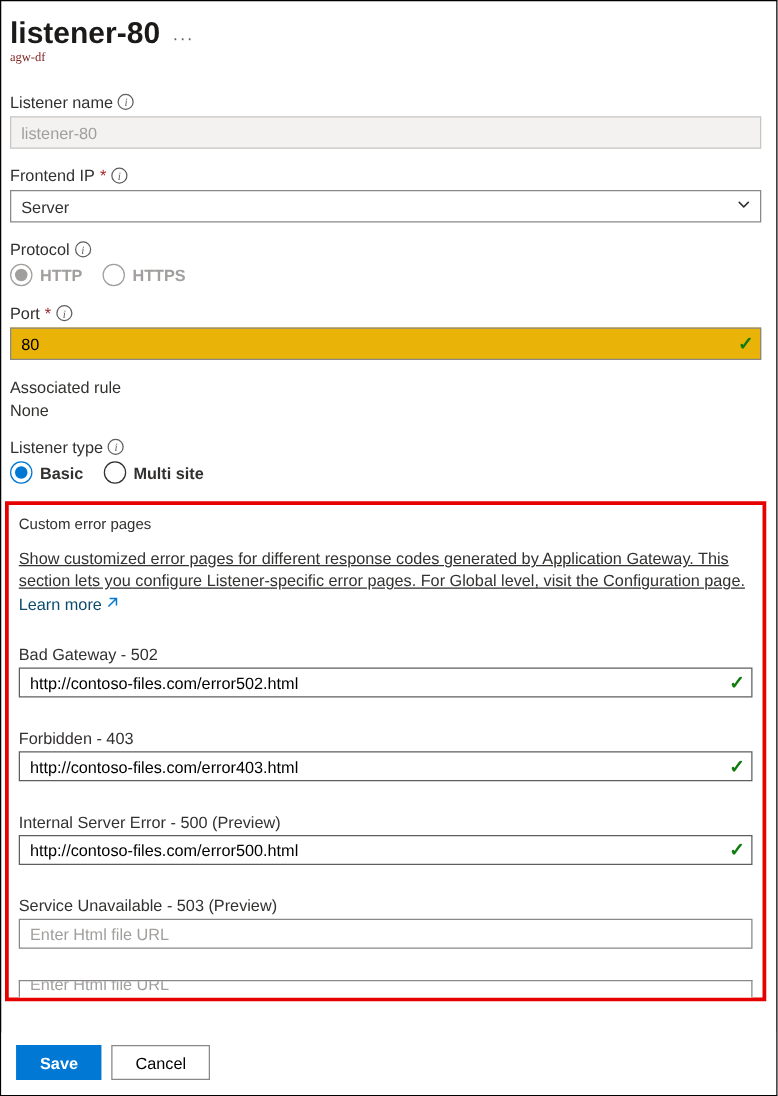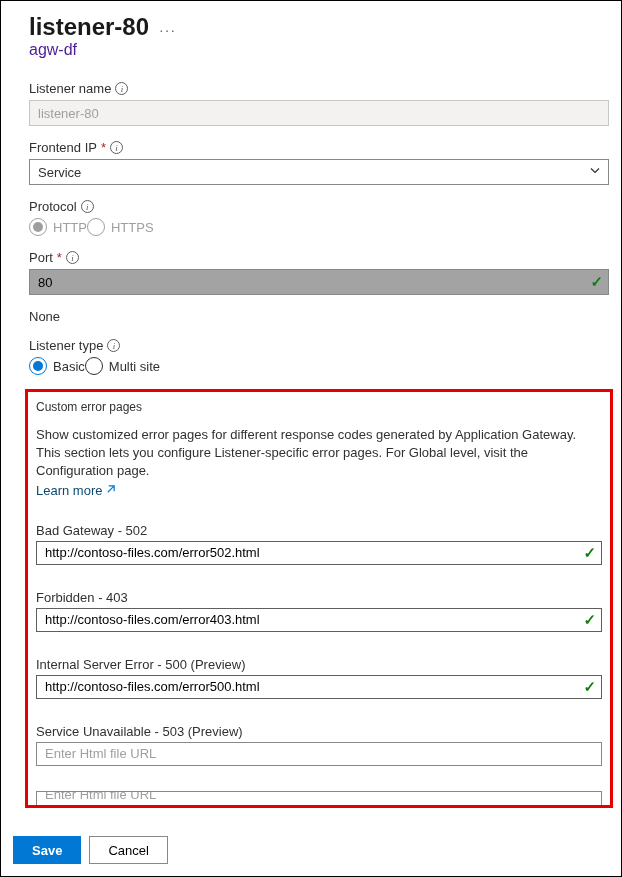--- a/index.html
+++ b/index.html
@@ -11,44 +11,45 @@
       font-family: "Segoe UI", Arial, sans-serif;
       font-size: 13px;
       color: #323130;
       width: 622px;
       height: 877px;
       border: 1px solid #000;
       overflow: hidden;
       position: relative;
     }
     .content {
-      padding: 12px 12px 0 28px;
+      padding: 12px 12px 0 7px;
     }
     .title-row {
       display: flex;
       align-items: center;
       gap: 10px;
     }
     .title {
       font-size: 24px;
       font-weight: 600;
       color: #1b1a19;
     }
     .more-icon {
       font-size: 14px;
       color: #605e5c;
       cursor: pointer;
       letter-spacing: 1px;
       padding-top: 6px;
     }
     .subtitle {
-      font-size: 16px;
-      color: #4c1d95;
+      font-size: 10px;
+      color: #7f1d1d;
       margin-top: 0px;
       margin-bottom: 22px;
+      font-family: Liberation Serif, serif;
     }
     .field-group {
       margin-bottom: 14px;
     }
     .field-label {
       font-size: 13px;
       color: #323130;
       margin-bottom: 4px;
       display: flex;
       align-items: center;
@@ -70,21 +71,21 @@
       font-style: italic;
       font-family: Georgia, serif;
       cursor: default;
     }
     .text-input {
       width: 100%;
       height: 26px;
       border: 1px solid #8a8886;
       padding: 0 8px;
       font-size: 13px;
-      background: #a3a3a3;
+      background: #eab308;
     }
     .text-input.disabled {
       background: #f3f2f1;
       color: #a19f9d;
       border: 1px solid #c8c6c4;
     }
     .select-wrap {
       position: relative;
     }
     .select-input {
@@ -104,22 +105,24 @@
       top: 50%;
       transform: translateY(-50%);
       pointer-events: none;
     }
     .chevron-down svg {
       width: 12px;
       height: 12px;
     }
     .radio-row {
       display: flex;
+      gap: 16px;
       align-items: flex-start;
       margin-top: 4px;
+      font-weight: bold;
     }
     .radio-item {
       display: flex;
       align-items: center;
       gap: 6px;
       cursor: pointer;
     }
     .radio-outer {
       width: 18px;
       height: 18px;
@@ -179,20 +182,21 @@
     .section-title {
       font-size: 12px;
       font-weight: 400;
       margin-bottom: 12px;
     }
     .section-desc {
       font-size: 13px;
       color: #323130;
       line-height: 1.4;
       margin-bottom: 2px;
+      text-decoration: underline;
     }
     .link {
       color: #0c4a6e;
       text-decoration: none;
       cursor: pointer;
       display: inline-flex;
       align-items: center;
       gap: 3px;
     }
     .ext-icon svg {
@@ -276,21 +280,21 @@
   </div>
 
   <div class="field-group">
     <div class="field-label">
       <span>Frontend IP</span>
       <span class="required">*</span>
       <span class="info-icon">i</span>
     </div>
     <div class="select-wrap">
       <div class="select-input">
-        <span>Service</span>
+        <span>Server</span>
       </div>
       <span class="chevron-down">
         <svg viewBox="0 0 12 12">
             <path d="M2 4 L6 8 L10 4" stroke="#323130" stroke-width="1.2" fill="none"></path>
           </svg>
       </span>
     </div>
   </div>
 
   <div class="field-group">
@@ -320,20 +324,23 @@
       <span class="required">*</span>
       <span class="info-icon">i</span>
     </div>
     <div class="valid-input-wrap">
       <input type="text" class="text-input" value="80" style="">
       <span class="checkmark">✓</span>
     </div>
   </div>
 
   <div class="field-group">
+    <div class="field-label">
+      <span>Associated rule</span>
+    </div>
     <div class="static-value">None</div>
   </div>
 
   <div class="field-group">
     <div class="field-label">
       <span>Listener type</span>
       <span class="info-icon">i</span>
     </div>
     <div class="radio-row">
       <div class="radio-item">

